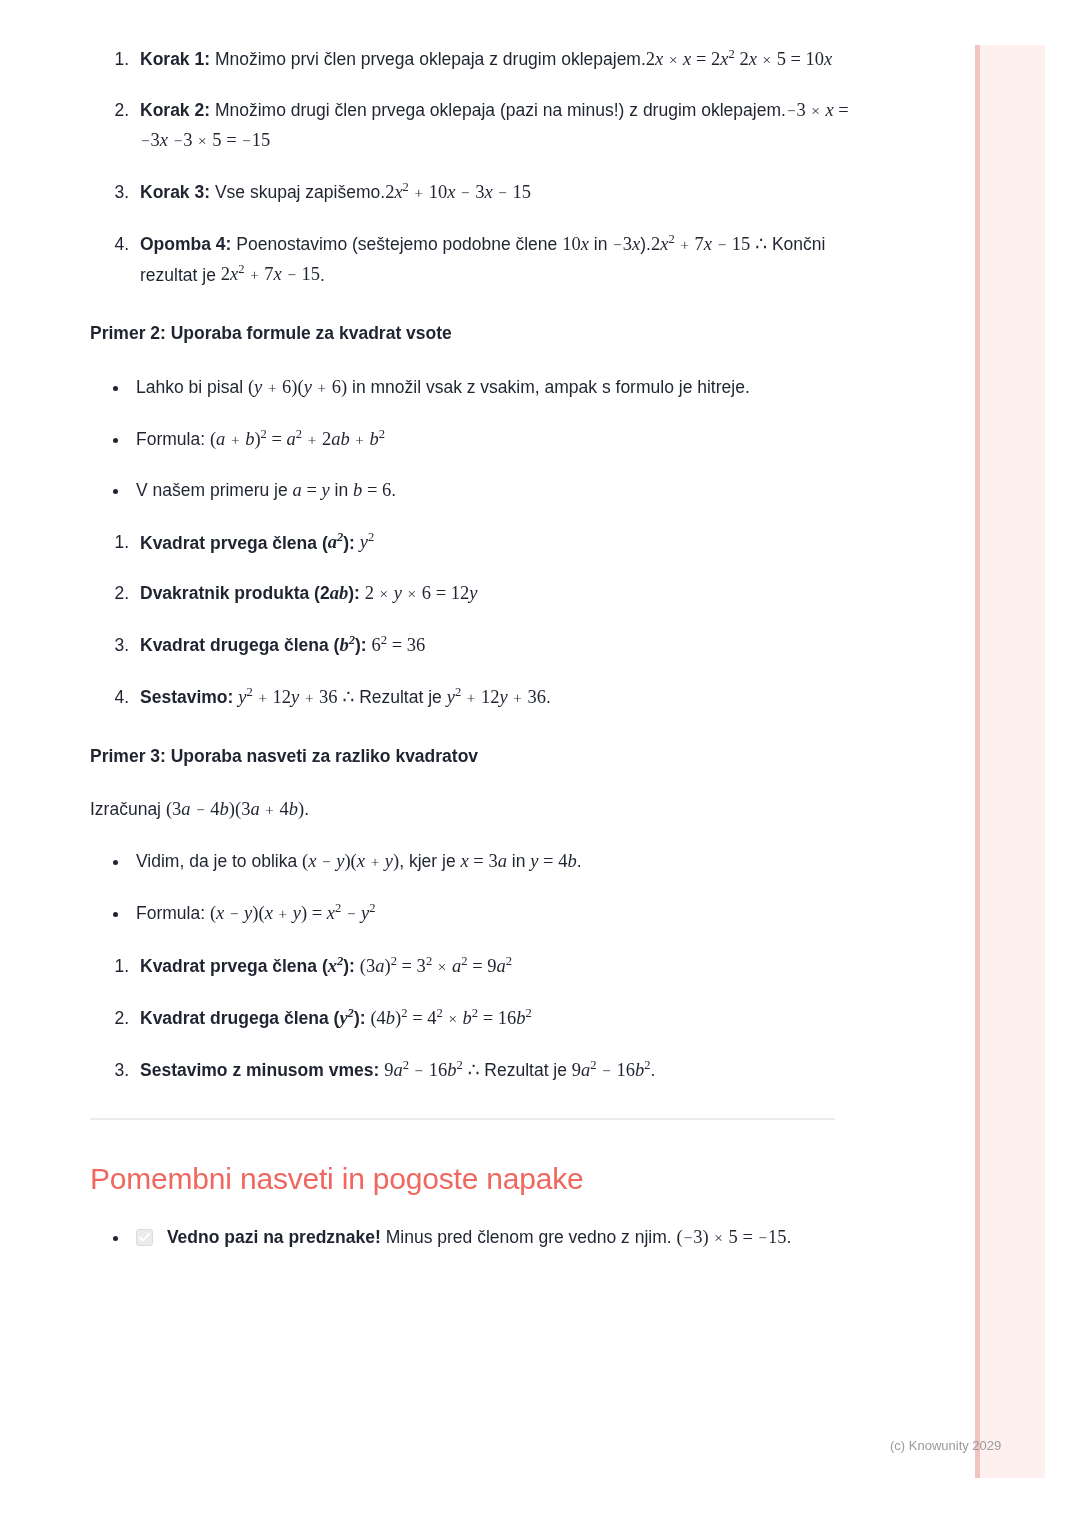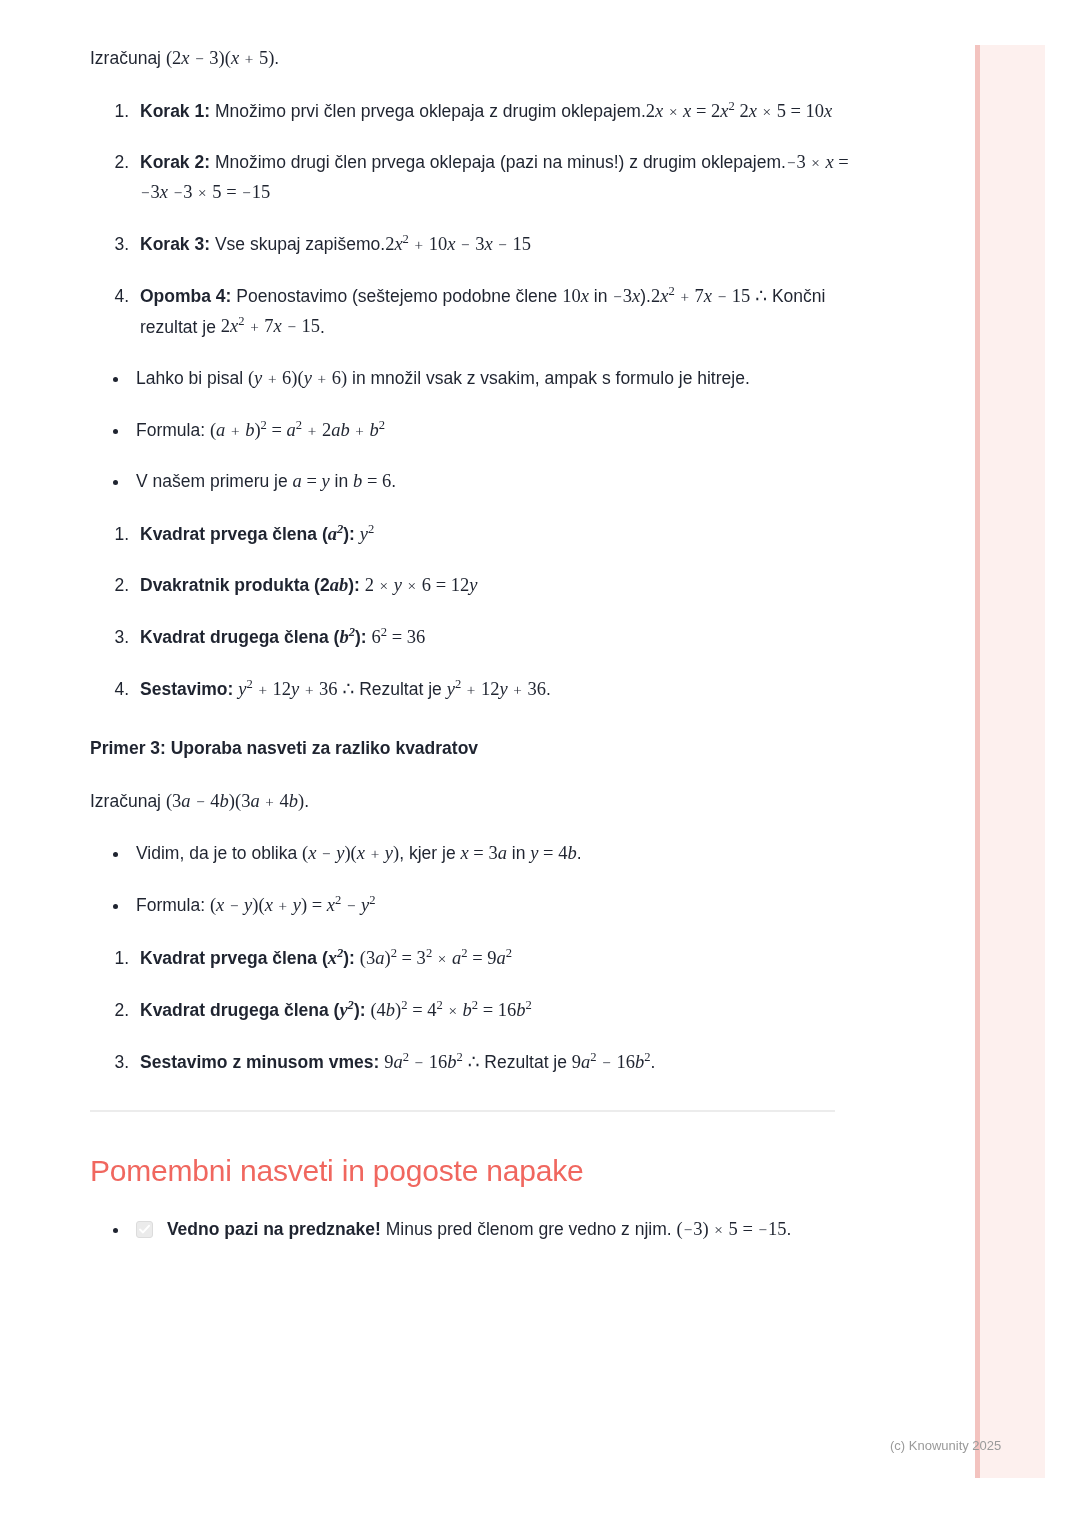--- a/index.html
+++ b/index.html
@@ -126,21 +126,20 @@
     white-space: nowrap;
   }
 </style>
 </head>
 <body>
 
 <div id="pink-stripe"></div>
 
 <div id="doc">
 
-  <p class="para">Izračunaj <span class="m">(2<span class="mi">x</span> <span class="op">−</span> 3)(<span class="mi">x</span> <span class="op">+</span> 5)</span>.</p>
 
   <ol class="list-block">
     <li>
       <b>Korak 1:</b>
       <span>Množimo prvi člen prvega oklepaja z drugim oklepajem.</span><span class="m">2<span class="mi">x</span> <span class="op">×</span> <span class="mi">x</span> = 2<span class="mi">x<sup>2</sup></span> 2<span class="mi">x</span> <span class="op">×</span> 5 = 10<span class="mi">x</span></span>
     </li>
     <li>
       <b>Korak 2:</b>
       <span>Množimo drugi člen prvega oklepaja (pazi na minus!) z drugim oklepajem.</span><span class="m"><span class="op">−</span>3 <span class="op">×</span> <span class="mi">x</span> = <span class="op">−</span>3<span class="mi">x</span> <span class="op">−</span>3 <span class="op">×</span> 5 = <span class="op">−</span>15</span>
     </li>
@@ -148,20 +147,21 @@
       <b>Korak 3:</b>
       <span>Vse skupaj zapišemo.</span><span class="m">2<span class="mi">x<sup>2</sup></span> <span class="op">+</span> 10<span class="mi">x</span> <span class="op">−</span> 3<span class="mi">x</span> <span class="op">−</span> 15</span>
     </li>
     <li>
       <b>Opomba 4:</b>
       <span>Poenostavimo (seštejemo podobne člene <span class="m">10<span class="mi">x</span></span> in <span class="m"><span class="op">−</span>3<span class="mi">x</span></span>).</span><span class="m">2<span class="mi">x<sup>2</sup></span> <span class="op">+</span> 7<span class="mi">x</span> <span class="op">−</span> 15</span>
       <span class="m">∴</span> Končni rezultat je <span class="m">2<span class="mi">x<sup>2</sup></span> <span class="op">+</span> 7<span class="mi">x</span> <span class="op">−</span> 15</span>.
     </li>
   </ol>
 
+  <h3 class="section-heading">Primer 2: Uporaba formule za kvadrat vsote</h3>
 
 
   <ul class="list-block">
     <li>Lahko bi pisal <span class="m">(<span class="mi">y</span> <span class="op">+</span> 6)(<span class="mi">y</span> <span class="op">+</span> 6)</span> in množil vsak z vsakim, ampak s formulo je hitreje.</li>
     <li>Formula: <span class="m">(<span class="mi">a</span> <span class="op">+</span> <span class="mi">b</span>)<sup>2</sup> = <span class="mi">a<sup>2</sup></span> <span class="op">+</span> 2<span class="mi">ab</span> <span class="op">+</span> <span class="mi">b<sup>2</sup></span></span></li>
     <li>V našem primeru je <span class="m"><span class="mi">a</span> = <span class="mi">y</span></span> in <span class="m"><span class="mi">b</span> = 6</span>.</li>
   </ul>
 
   <ol class="list-block">
     <li>
@@ -219,13 +219,13 @@
         </svg>
       </span>
       <b>Vedno pazi na predznake!</b>
       <span>Minus pred členom gre vedno z njim.</span>
       <span class="m">(<span class="op">−</span>3) <span class="op">×</span> 5 = <span class="op">−</span>15</span>.
     </li>
   </ul>
 
 </div>
 
-<div id="watermark">(c) Knowunity 2025</div>
+<div id="watermark">(c) Knowunity 2029</div>
 
 </body></html>

